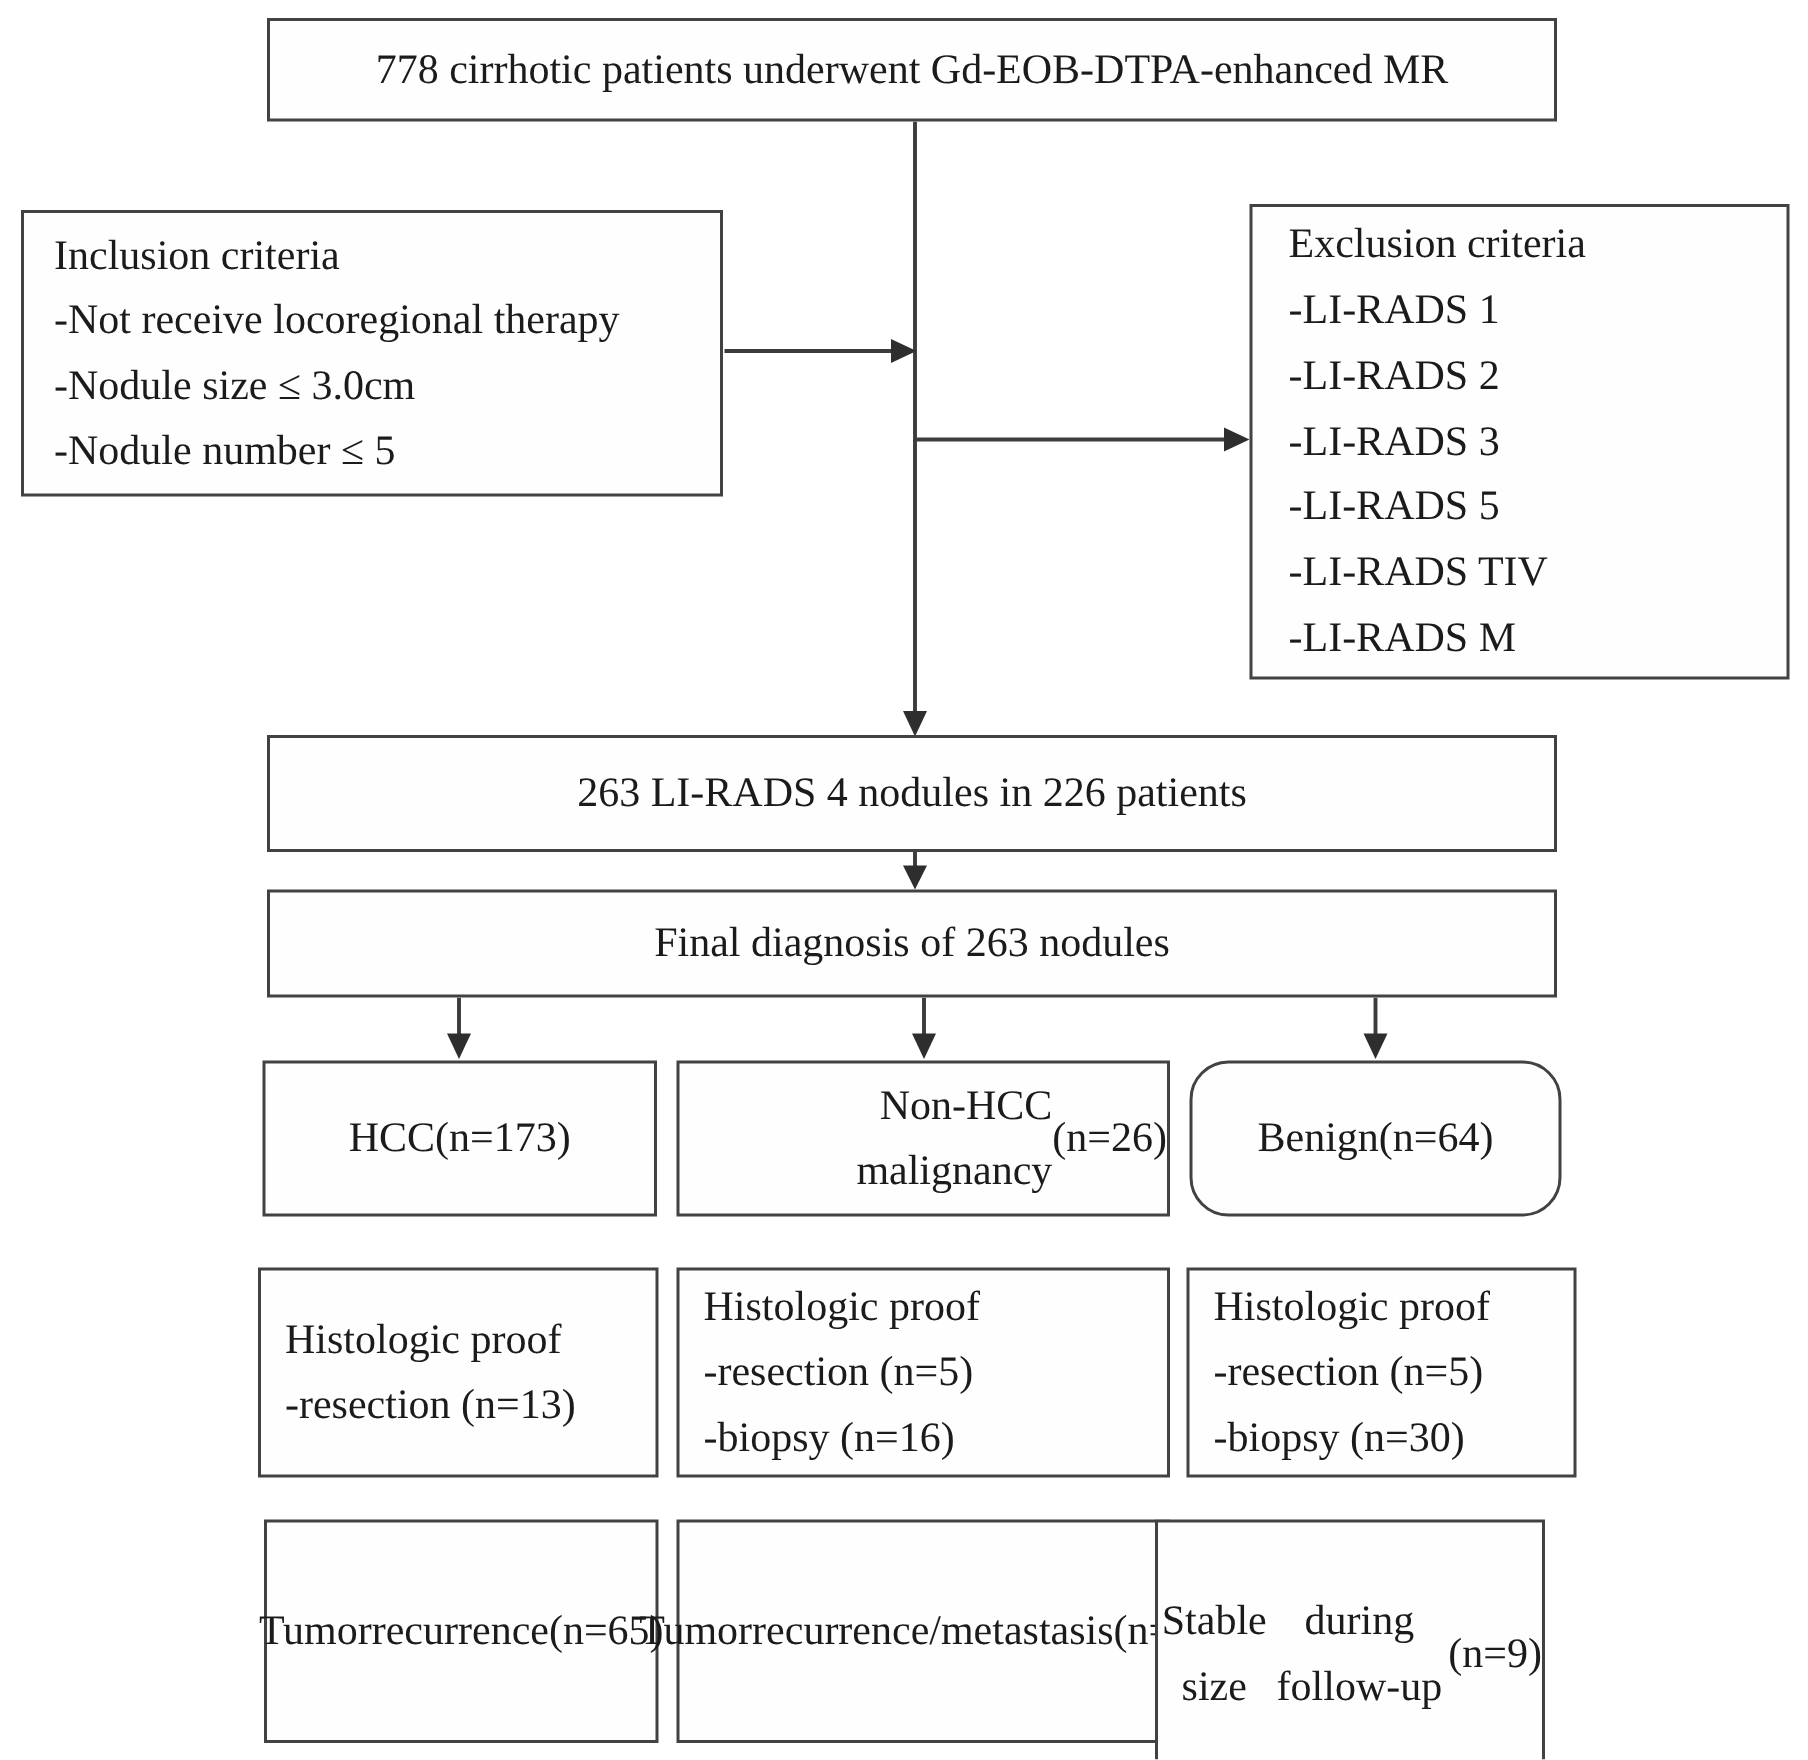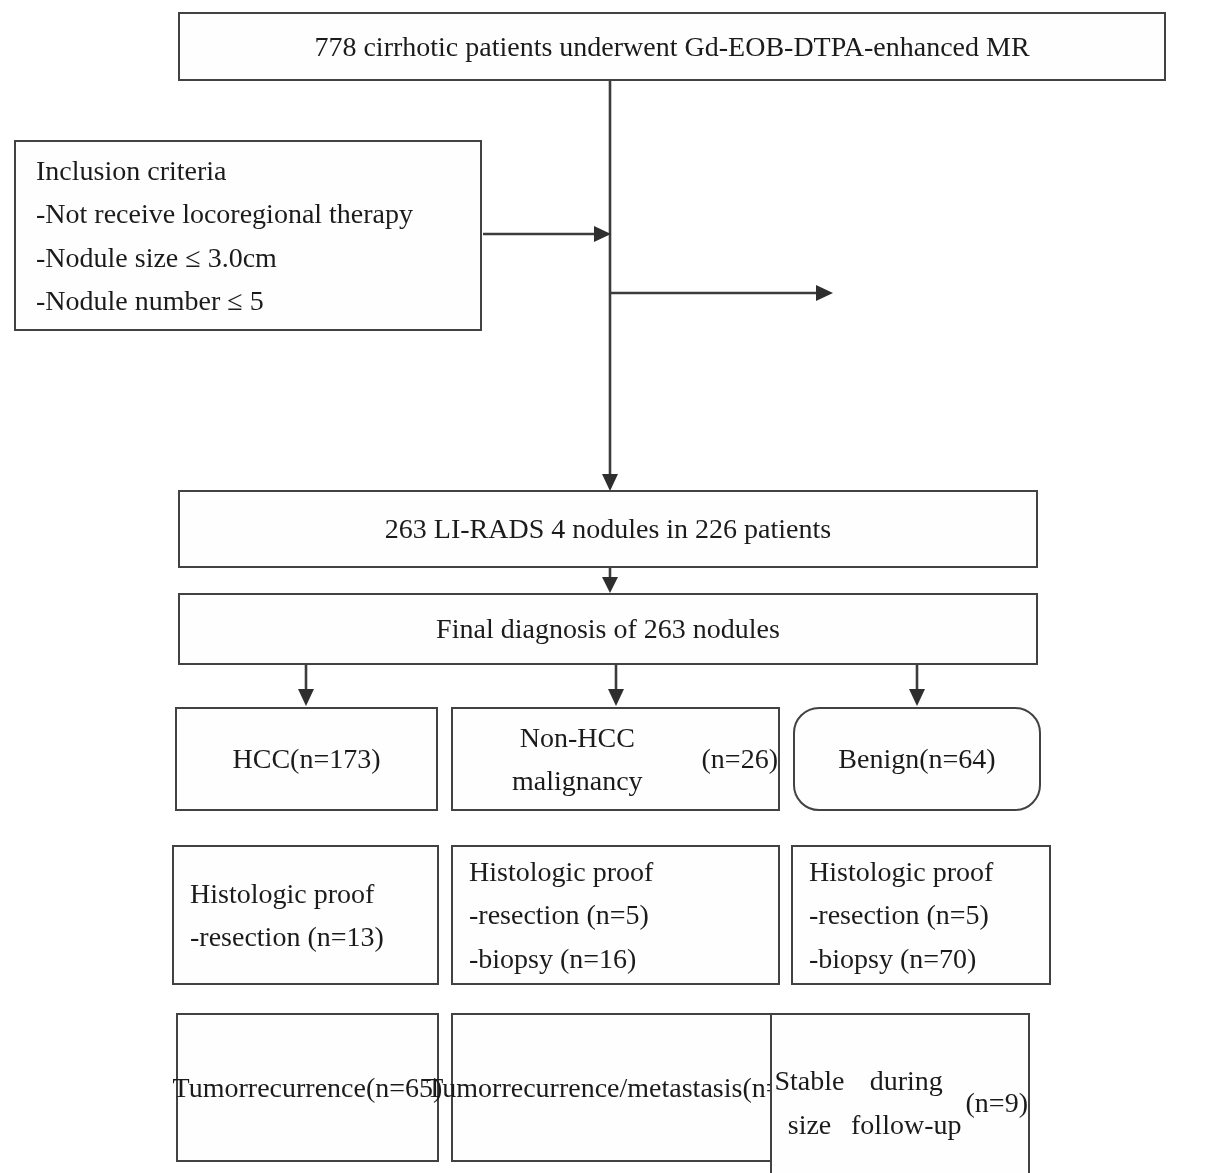--- a/index.html
+++ b/index.html
@@ -55,28 +55,28 @@
   #connector-layer line {
     stroke: #3c3c3c;
     stroke-width: 2.6;
   }
   #connector-layer polygon {
     fill: #2e2e2e;
     stroke: none;
   }
 
   
-  #box-top        { left: 178px; top: 12px;  width: 988px; height: 69px; }
+  #box-top        { left: 178px; top: 12px;  width: 860px; height: 69px; }
   #box-inclusion  { left: 14px;  top: 140px; width: 468px; height: 191px; padding-left: 20px; }
   #box-exclusion  { left: 833px; top: 136px; width: 360px; height: 317px; padding-left: 24px; line-height: 1.57; }
   #box-cohort     { left: 178px; top: 490px; width: 860px; height: 78px; }
   #box-diagnosis  { left: 178px; top: 593px; width: 860px; height: 72px; }
 
   #box-cat-0      { left: 175px; top: 707px; width: 263px; height: 104px; }
-  #box-cat-1      { left: 451px; top: 707px; width: 329px; height: 104px; }
+  #box-cat-1      { left: 451px; top: 707px; width: 329px; height: 104px; text-align: right; }
   #box-cat-2      { left: 793px; top: 707px; width: 248px; height: 104px; border-radius: 26px; }
 
   #box-histo-0    { left: 172px; top: 845px; width: 267px; height: 140px; padding-left: 16px; }
   #box-histo-1    { left: 451px; top: 845px; width: 329px; height: 140px; padding-left: 16px; }
   #box-histo-2    { left: 791px; top: 845px; width: 260px; height: 140px; padding-left: 16px; }
 
   #box-out-0      { left: 176px; top: 1013px; width: 263px; height: 149px; }
   #box-out-1      { left: 451px; top: 1013px; width: 329px; height: 149px; }
   #box-out-2      { left: 770px; top: 1013px; width: 260px; height: 179px; }
 </style>
@@ -120,20 +120,29 @@
     <span class="line">778 cirrhotic patients underwent Gd-EOB-DTPA-enhanced MR</span>
   </div>
 
   <div class="box left-list" id="box-inclusion">
     <span class="line">Inclusion criteria</span>
     <span class="line">-Not receive locoregional therapy</span>
     <span class="line">-Nodule size ≤ 3.0cm</span>
     <span class="line">-Nodule number ≤ 5</span>
   </div>
 
+  <div class="box left-list" id="box-exclusion">
+    <span class="line">Exclusion criteria</span>
+    <span class="line">-LI-RADS 1</span>
+    <span class="line">-LI-RADS 2</span>
+    <span class="line">-LI-RADS 3</span>
+    <span class="line">-LI-RADS 5</span>
+    <span class="line">-LI-RADS TIV</span>
+    <span class="line">-LI-RADS M</span>
+  </div>
 
   <div class="box center-single" id="box-cohort">
     <span class="line">263 LI-RADS 4 nodules in 226 patients</span>
   </div>
 
   <div class="box center-single" id="box-diagnosis">
     <span class="line">Final diagnosis of 263 nodules</span>
   </div>
 
   <div class="box center-multi" id="box-cat-0">
@@ -154,21 +163,21 @@
     <span class="line">-resection (n=13)</span>
   </div>
   <div class="box left-list" id="box-histo-1">
     <span class="line">Histologic proof</span>
     <span class="line">-resection (n=5)</span>
     <span class="line">-biopsy (n=16)</span>
   </div>
   <div class="box left-list" id="box-histo-2">
     <span class="line">Histologic proof</span>
     <span class="line">-resection (n=5)</span>
-    <span class="line">-biopsy (n=70)</span>
+    <span class="line">-biopsy (n=30)</span>
   </div>
 
   <div class="box center-multi" id="box-out-0">
     <span class="line">Tumor</span>
     <span class="line">recurrence</span>
     <span class="line">(n=65)</span>
   </div>
   <div class="box center-multi" id="box-out-1">
     <span class="line">Tumor</span>
     <span class="line">recurrence/metastasis</span>

